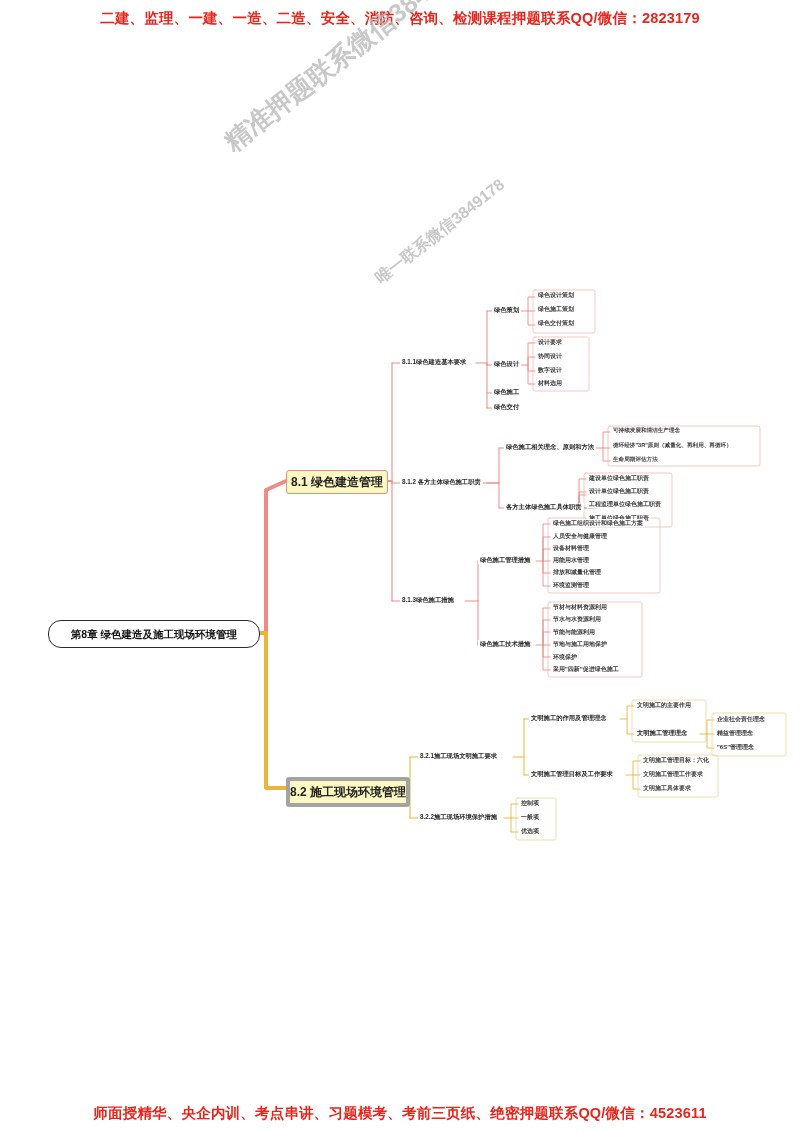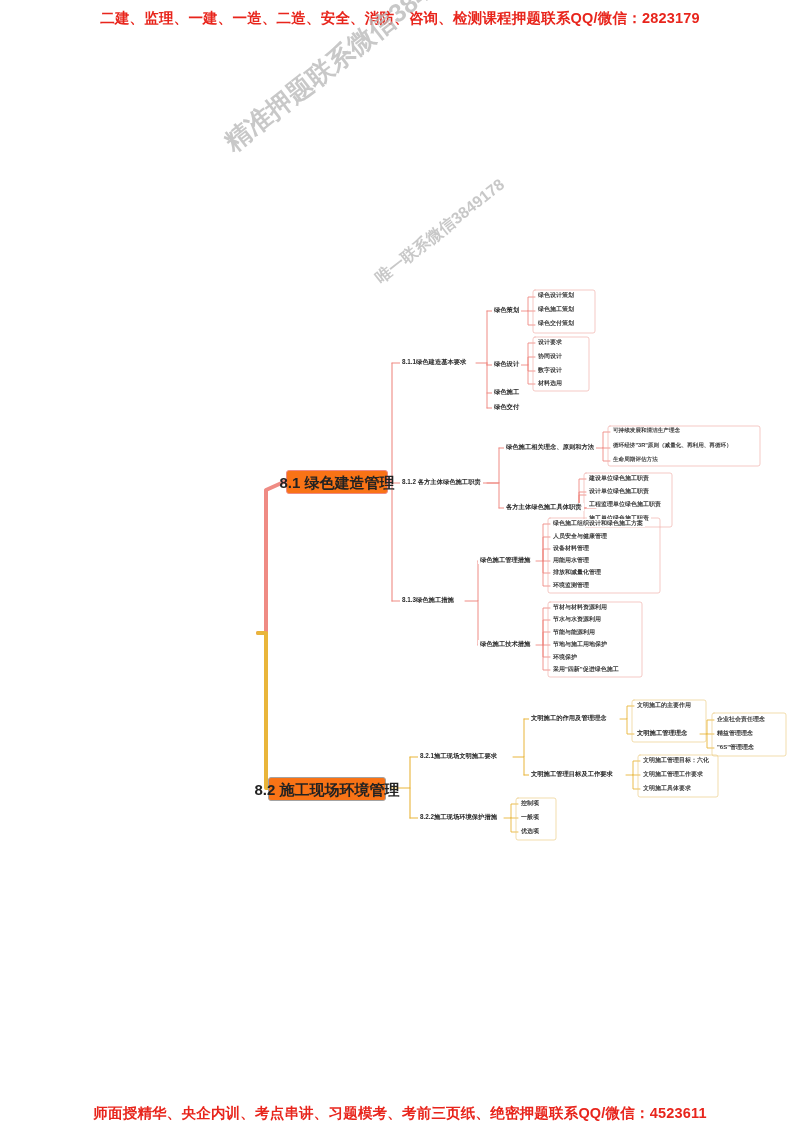--- a/index.html
+++ b/index.html
@@ -35,25 +35,25 @@
   #root-node{
     left:48px;top:620px;width:210px;height:26px;
     border:1.6px solid #2b2b2b;border-radius:13px;background:#fff;
     display:flex;align-items:center;justify-content:center;
     font-size:10.5px;font-weight:bold;color:#111;
   }
 
   
   .branch1{
     height:22px;display:flex;align-items:center;justify-content:center;
-    font-size:15px;font-weight:bold;color:#222;background:#f97316;
+    font-size:12px;font-weight:bold;color:#222;background:#fef9c3;
     border-radius:3px;padding:0 6px;
   }
   #branch-8-1{left:286px;top:470px;width:88px;border:1px solid #ef8b84;}
-  #branch-8-2{left:268px;top:777px;width:104px;border:1px solid #a3a3a3;}
+  #branch-8-2{left:286px;top:777px;width:104px;border:4px solid #a3a3a3;}
 
   
   .l2{font-size:6.3px;font-weight:bold;color:#2a2a2a;background:#fff;padding:1px 2px;}
 
   
   .l3{font-size:6.3px;font-weight:bold;color:#2a2a2a;background:#fff;padding:1px 2px;}
 
   
   .leaf{font-size:6px;font-weight:bold;color:#3a3a3a;background:#fff;padding:1px 2px;}
 
@@ -164,20 +164,21 @@
       <path d="M633,775 L633,789 L640,789" stroke="#e9b53a" stroke-width="0.9"></path>
       <rect x="638" y="755" width="80" height="42" stroke="#edce8a" stroke-width="0.7" fill="none" rx="2"></rect>
 
       <path d="M504,818 L511,818 L511,804 L518,804" stroke="#e9b53a" stroke-width="0.9"></path>
       <path d="M511,818 L518,818" stroke="#e9b53a" stroke-width="0.9"></path>
       <path d="M511,818 L511,832 L518,832" stroke="#e9b53a" stroke-width="0.9"></path>
       <rect x="516" y="798" width="40" height="42" stroke="#edce8a" stroke-width="0.7" fill="none" rx="2"></rect>
     </g>
   </svg>
 
+  <div class="node" id="root-node">第8章 绿色建造及施工现场环境管理</div>
 
   <div class="node branch1" id="branch-8-1">8.1 绿色建造管理</div>
   <div class="node branch1" id="branch-8-2">8.2 施工现场环境管理</div>
 
   <div class="node l2" style="left:400px;top:358px;">8.1.1绿色建造基本要求</div>
 
   <div class="node l3" style="left:492px;top:306px;">绿色策划</div>
   <div class="node leaf" style="left:536px;top:291px;">绿色设计策划</div>
   <div class="node leaf" style="left:536px;top:305px;">绿色施工策划</div>
   <div class="node leaf" style="left:536px;top:319px;">绿色交付策划</div>

